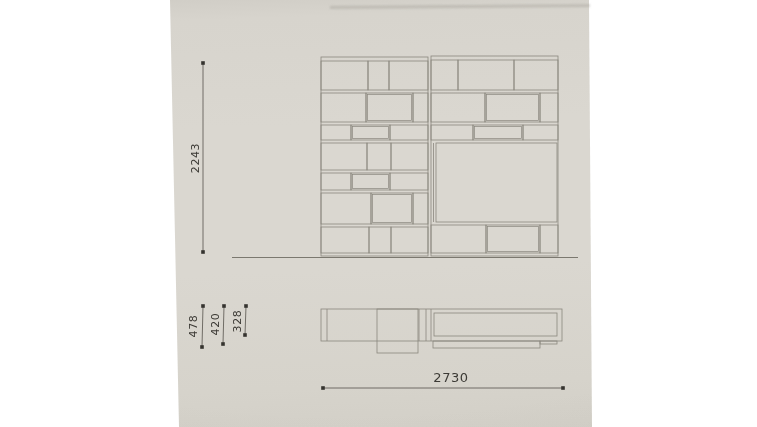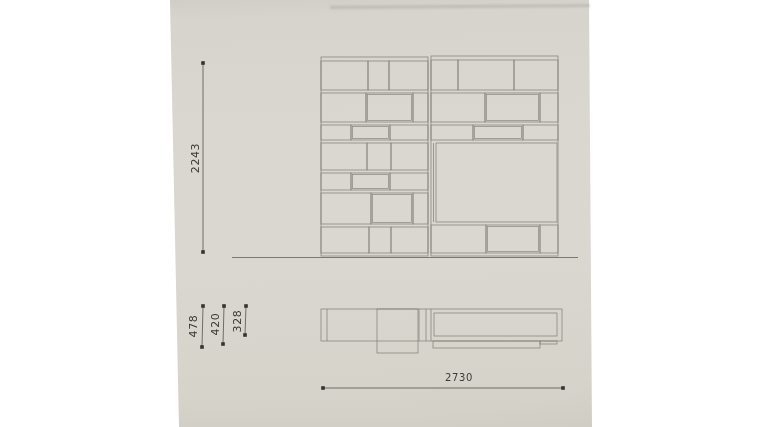--- a/index.html
+++ b/index.html
@@ -23,21 +23,21 @@
     position:absolute;left:330px;top:5px;width:260px;height:3px;
     background:rgba(150,146,137,.35);filter:blur(1.2px);
     transform:rotate(-0.4deg);
   }
   svg.drawing{position:absolute;left:0;top:0;width:757px;height:427px;}
   .dim{
     position:absolute;color:#3c3a35;font-size:12px;letter-spacing:.6px;
     white-space:nowrap;transform:translate(-50%,-50%);
   }
   .dim.rot{transform:translate(-50%,-50%) rotate(-90deg);font-size:11px;}
-  #lblW{font-size:10px;margin-left:8px;}
+  #lblW{font-size:13px;}
 </style>
 </head>
 <body>
 
 <div class="scene">
   <div class="paper"></div>
   <div class="paper-edge-streak"></div>
 
   <svg id="drawing" class="drawing" viewBox="0 0 757 427">
     <g id="gFront">

